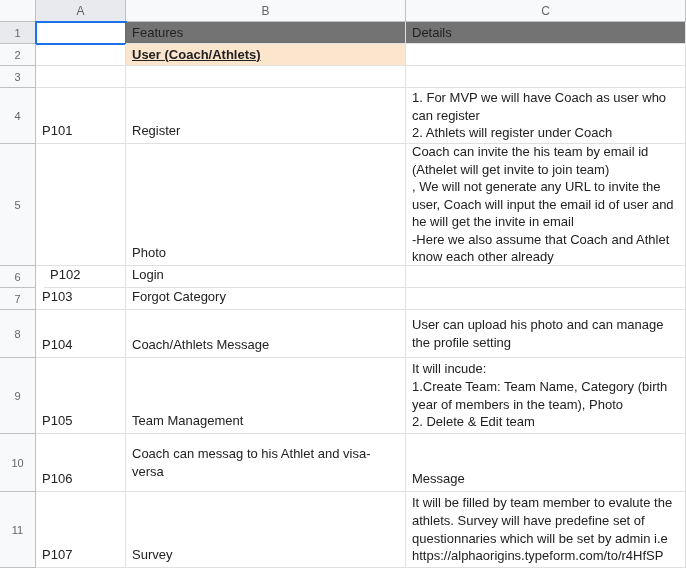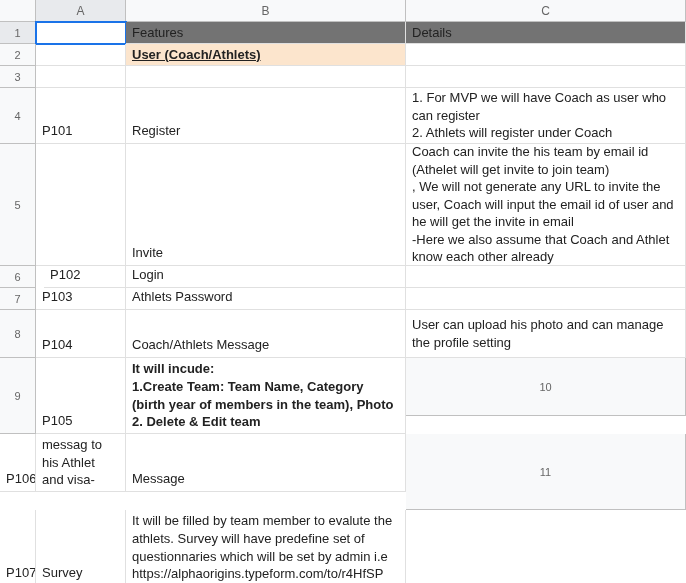--- a/index.html
+++ b/index.html
@@ -94,39 +94,40 @@
     <div class="cell" style="height: 22px; white-space: pre-wrap;"></div>
     <div class="cell" style="height: 22px; white-space: pre-wrap;"></div>
     <div class="cell" style="height: 22px; white-space: pre-wrap;"></div>
     <div class="row-header" style="height: 56px;">4</div>
     <div class="cell" style="height: 56px; white-space: pre-wrap;">P101</div>
     <div class="cell" style="height: 56px; white-space: pre-wrap;">Register</div>
     <div class="cell valign-middle" style="height: 56px; white-space: pre-wrap;">1. For MVP we will have Coach as user who can register
 2. Athlets will register under Coach</div>
     <div class="row-header" style="height: 122px;">5</div>
     <div class="cell" style="height: 122px; white-space: pre-wrap;"></div>
-    <div class="cell" style="height: 122px; white-space: pre-wrap;">Invite</div>
+    <div class="cell" style="height: 122px; white-space: pre-wrap;">Photo</div>
     <div class="cell valign-middle" style="height: 122px; white-space: pre-wrap;">Coach can invite the his team by email id (Athelet will get invite to join team)
 , We will not generate any URL to invite the user, Coach will input the email id of user and he will get the invite in email
 -Here we also assume that Coach and Athlet know each other already</div>
     <div class="row-header" style="height: 22px;">6</div>
     <div class="cell" style="height: 22px; white-space: pre-wrap; margin-left: 8px;">P102</div>
     <div class="cell" style="height: 22px; white-space: pre-wrap;">Login</div>
     <div class="cell" style="height: 22px; white-space: pre-wrap;"></div>
     <div class="row-header" style="height: 22px;">7</div>
     <div class="cell" style="height: 22px; white-space: pre-wrap;">P103</div>
-    <div class="cell" style="height: 22px; white-space: pre-wrap;">Athlets Password</div>
+    <div class="cell" style="height: 22px; white-space: pre-wrap;">Forgot Category</div>
     <div class="cell" style="height: 22px; white-space: pre-wrap;"></div>
     <div class="row-header" style="height: 48px;">8</div>
     <div class="cell" style="height: 48px; white-space: pre-wrap;">P104</div>
     <div class="cell" style="height: 48px; white-space: pre-wrap;">Coach/Athlets Message</div>
     <div class="cell valign-middle" style="height: 48px; white-space: pre-wrap;">User can upload his photo and can manage the profile setting</div>
     <div class="row-header" style="height: 76px;">9</div>
     <div class="cell" style="height: 76px; white-space: pre-wrap;">P105</div>
-    <div class="cell valign-middle" style="height: 76px; white-space: pre-wrap; font-weight: bold;">It will incude:
+    <div class="cell" style="height: 76px; white-space: pre-wrap;">Team Management</div>
+    <div class="cell valign-middle" style="height: 76px; white-space: pre-wrap;">It will incude:
 1.Create Team: Team Name, Category (birth year of members in the team), Photo
 2. Delete &amp; Edit team</div>
     <div class="row-header" style="height: 58px;">10</div>
     <div class="cell" style="height: 58px; white-space: pre-wrap;">P106</div>
     <div class="cell valign-middle" style="height: 58px; white-space: pre-wrap;">Coach can messag to his Athlet and visa-versa</div>
     <div class="cell" style="height: 58px; white-space: pre-wrap;">Message</div>
     <div class="row-header" style="height: 76px; text-align: right;">11</div>
     <div class="cell" style="height: 76px; white-space: pre-wrap;">P107</div>
     <div class="cell" style="height: 76px; white-space: pre-wrap;">Survey</div>
     <div class="cell valign-middle" style="height: 76px; white-space: pre-wrap;">It will be filled by team member to evalute the athlets. Survey will have predefine set of questionnaries which will be set by admin i.e https://alphaorigins.typeform.com/to/r4HfSP</div>

